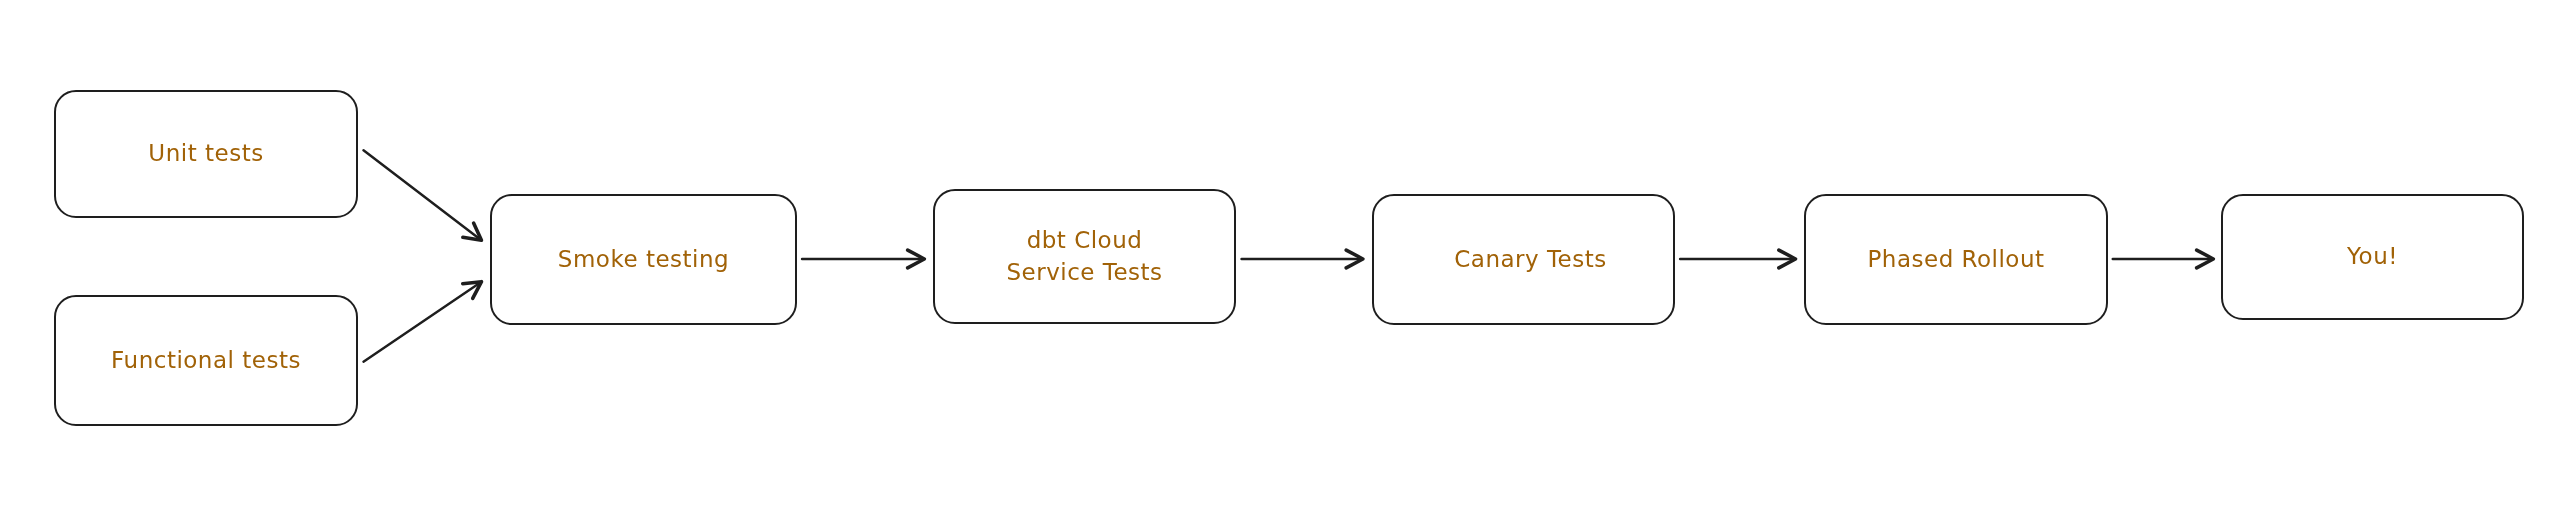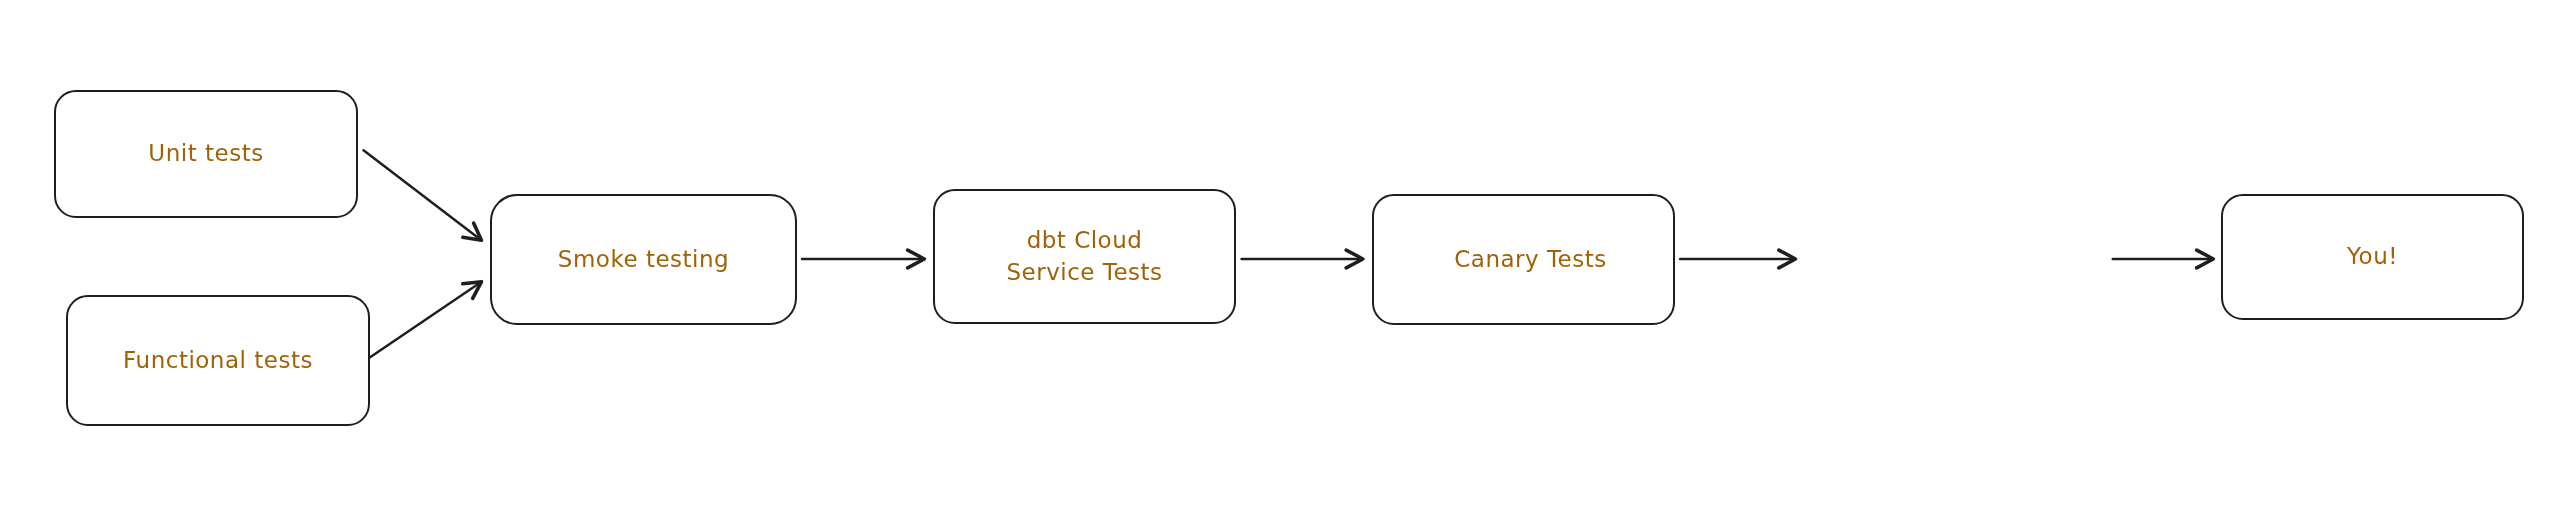--- a/index.html
+++ b/index.html
@@ -37,22 +37,22 @@
     font-size: 23px;
     line-height: 1.35;
     text-align: center;
     white-space: pre-line;
     letter-spacing: 0.5px;
     color: #a16207;
     padding: 0 14px;
   }
   
   .n-unit        { left: 54px;   top: 90px;  width: 304px; height: 128px; }
-  .n-functional  { left: 54px;   top: 295px; width: 304px; height: 131px; margin-left: 12px; }
-  .n-smoke       { left: 490px;  top: 194px; width: 307px; height: 131px; border-radius: 27px; }
+  .n-functional  { left: 54px;   top: 295px; width: 304px; height: 131px; }
+  .n-smoke       { left: 490px;  top: 194px; width: 307px; height: 131px; }
   .n-dbt         { left: 933px;  top: 189px; width: 303px; height: 135px; }
   .n-canary      { left: 1372px; top: 194px; width: 303px; height: 131px; padding-left: 14px; }
   .n-phased      { left: 1804px; top: 194px; width: 304px; height: 131px; }
   .n-you         { left: 2221px; top: 194px; width: 303px; height: 126px; }
 </style>
 </head>
 <body>
 
 <div class="canvas">
 
@@ -86,19 +86,22 @@
 
   <div class="node n-dbt">
     <span class="node-label">dbt Cloud
 Service Tests</span>
   </div>
 
   <div class="node n-canary">
     <span class="node-label">Canary Tests</span>
   </div>
 
+  <div class="node n-phased">
+    <span class="node-label">Phased Rollout</span>
+  </div>
 
   <div class="node n-you">
     <span class="node-label">You!</span>
   </div>
 
 </div>
 
 
 </body></html>

